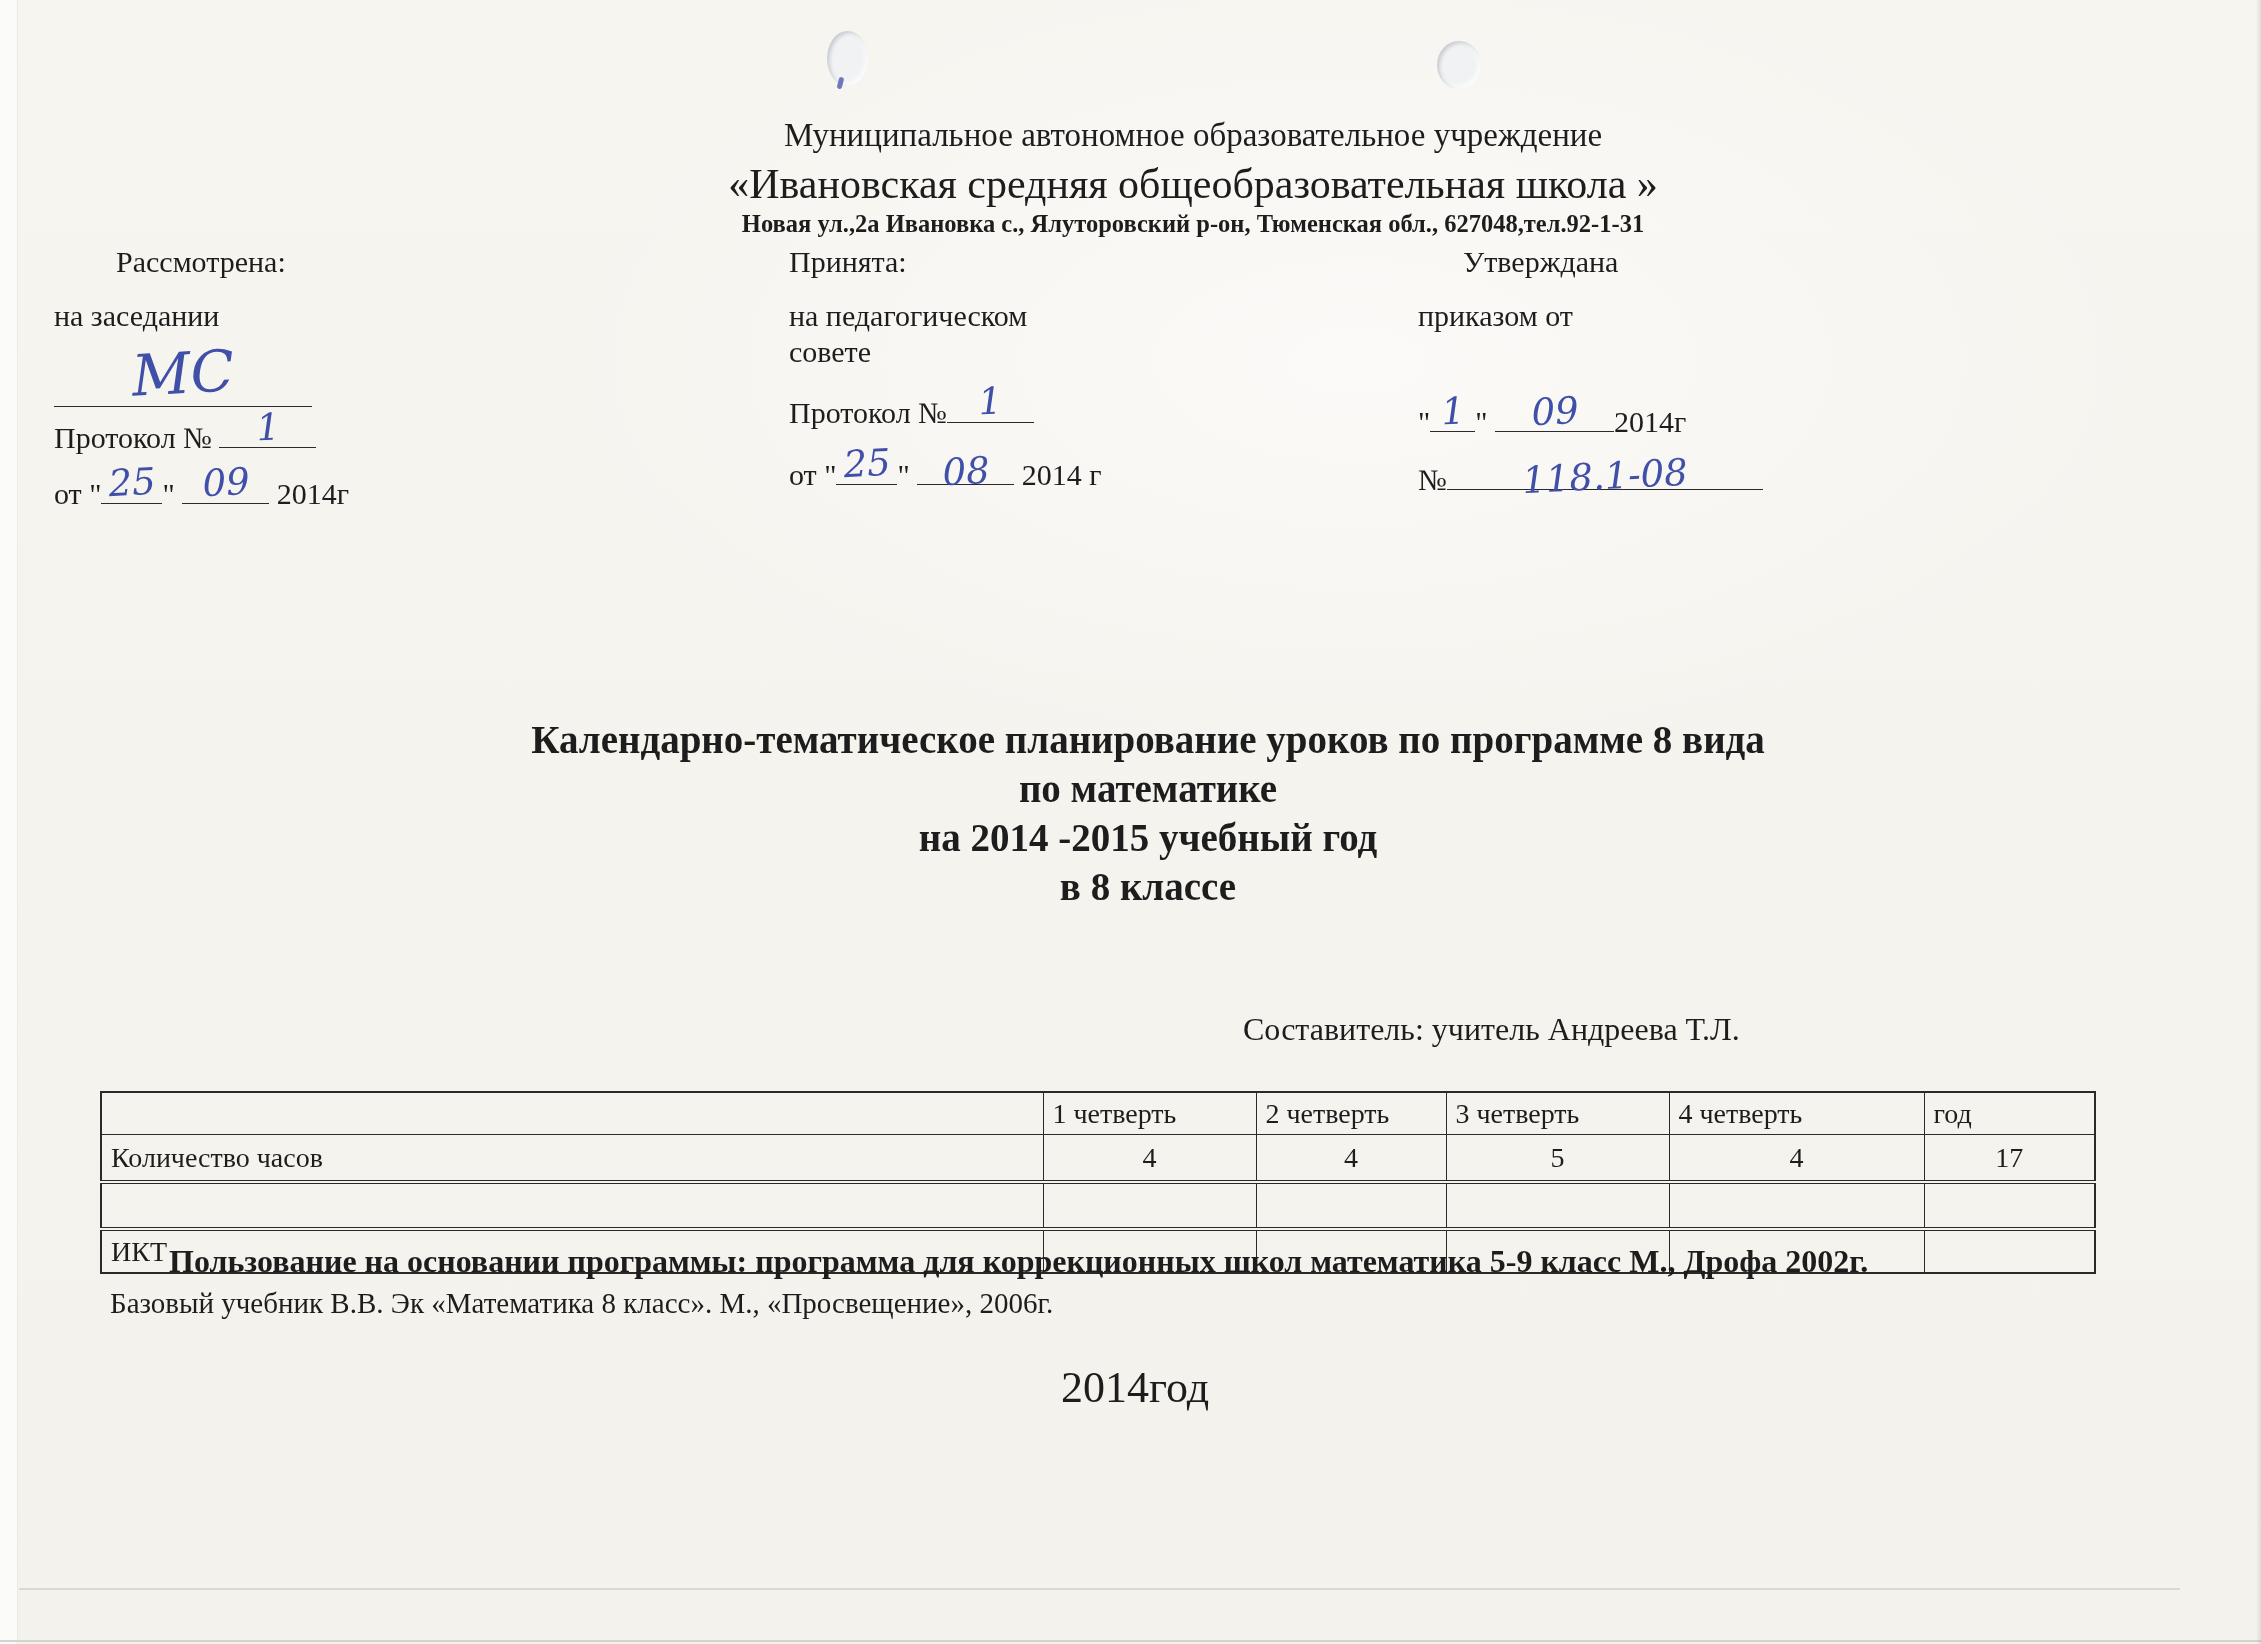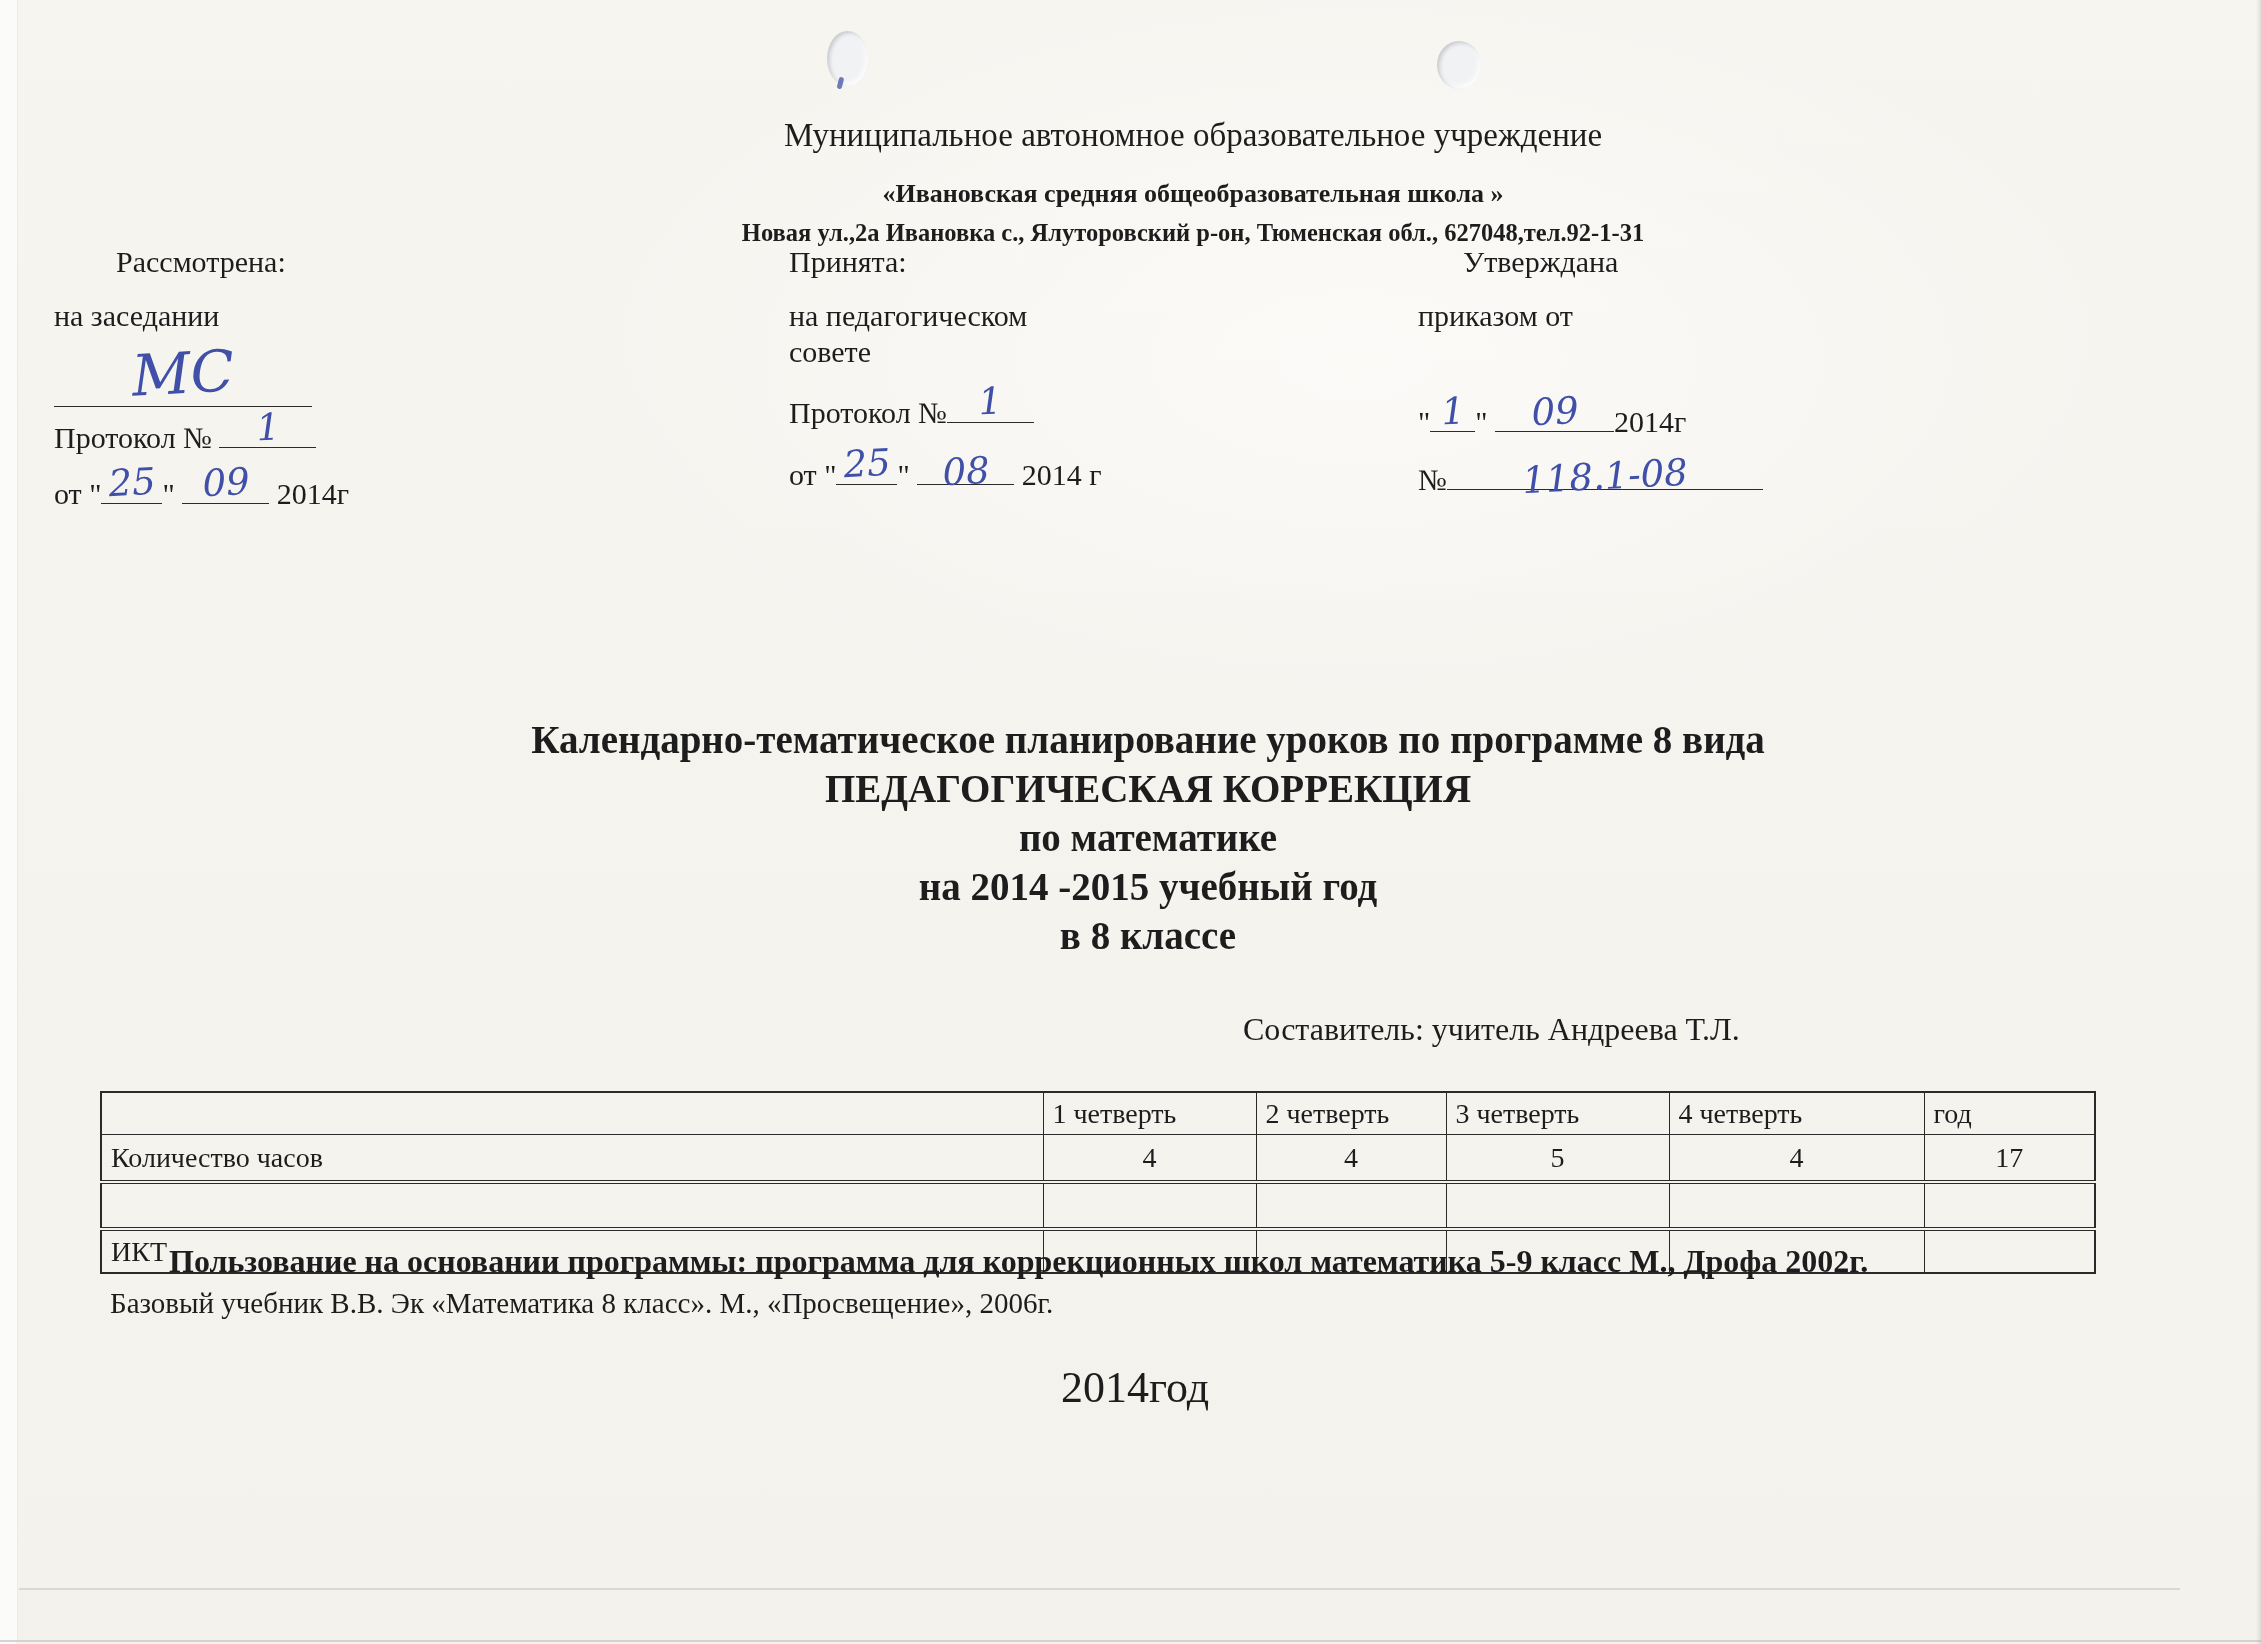--- a/index.html
+++ b/index.html
@@ -20,21 +20,21 @@
   .hole { position:absolute; border-radius:50%; background:#f1f2f4;
     box-shadow: inset 2.6px 1.9px 3.9px rgba(140,142,150,.38), inset -1.9px -2.6px 5.2px rgba(255,255,255,.9);
   }
   .hole-speck { position:absolute; width:4.5px; height:11.6px; background:#4050a8; opacity:.75; border-radius:2.6px; transform:rotate(14deg); }
   .bleed { position:absolute; height:19.3px; filter:blur(2.6px);
     background:repeating-linear-gradient(90deg,#8a8a88 0px,#9a9a98 10.3px,transparent 15.5px,transparent 27px,#90908e 32px,#84называ8482 43px,transparent 48px,transparent 62px);
   }
   
   .header-block { position:absolute; left:125px; top:103px; width:2136px; text-align:center; }
   .h-line1 { font-size:33px; line-height:40px;margin-top:12px; }
-  .h-line2 { font-size:26px; line-height:43px; font-weight:bold; margin-top:17px; }
+  .h-line2 { font-size:42px; line-height:43px; font-weight:normal; margin-top:8px; }
   .h-line3 { font-size:24.5px; line-height:31px; font-weight:bold; margin-top:2px; }
 
   .appr { position:absolute; top:244px; font-size:30px; line-height:36px; }
   .appr-title { }
   .appr-line { white-space:nowrap; }
   .blank { position:relative; display:inline-block; height:27px; border-bottom:1.9px solid #2b2b2b; vertical-align:baseline; }
   .hw { position:absolute; left:50%; bottom:1.3px; transform:translateX(-50%) rotate(-3deg);
         font-family:"DejaVu Serif",serif; font-style:italic; color:#4050a8; line-height:1; white-space:nowrap; }
   .hw-num { font-size:37px; }
   .hw-big { font-size:57px; bottom:3.9px; }
@@ -134,21 +134,20 @@
       <span>"</span><span class="blank" style="width:45px;"><span class="hw hw-num">1</span></span><span>"</span>
       <span class="blank" style="width:119px;"><span class="hw hw-num">09</span></span><span>2014г</span>
     </div>
     <div class="appr-line" style="margin-top:22px;">
       <span>№</span><span class="blank" style="width:316px;"><span class="hw hw-num hw-low">118.1-08</span></span>
     </div>
   </div>
 
   <div class="title-block">
     <div class="t-line">Календарно-тематическое планирование уроков по программе 8 вида</div>
-    <div class="t-line">ПЕДАГОГИЧЕСКАЯ КОРРЕКЦИЯ</div>
     <div class="t-line">по  математике</div>
     <div class="t-line">на 2014 -2015 учебный год</div>
     <div class="t-line">в  8  классе</div>
   </div>
 
   <div class="composer">Составитель: учитель Андреева Т.Л.</div>
 
   <table class="hours">
     <colgroup>
       <col style="width:942px;">

